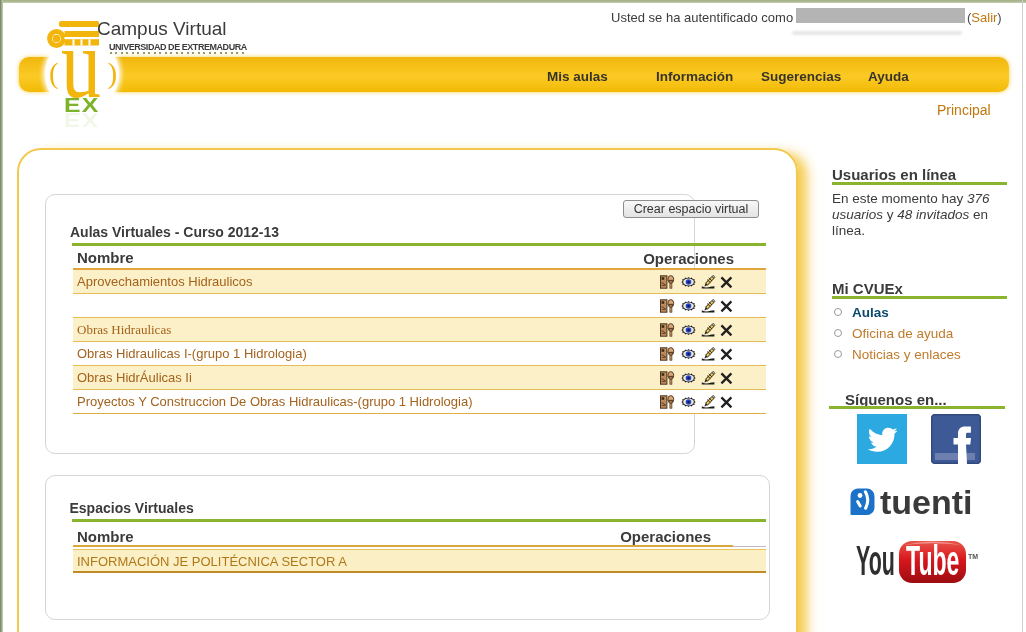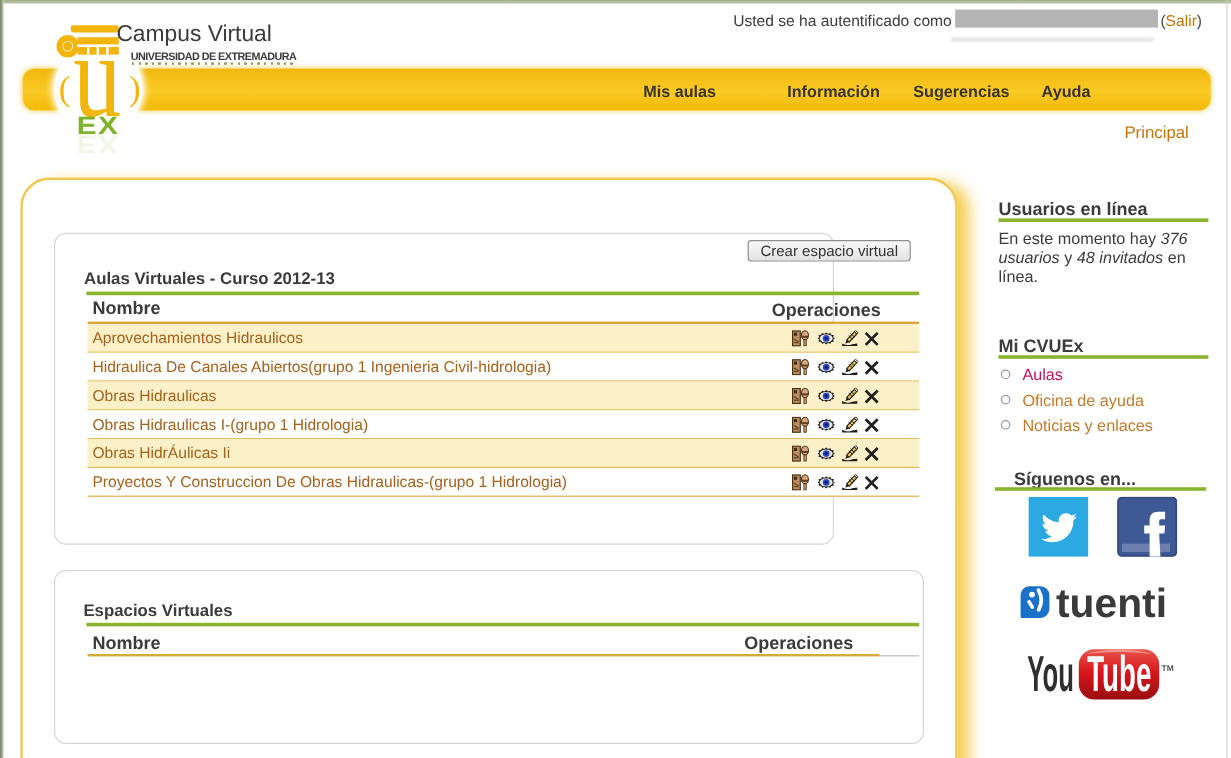--- a/index.html
+++ b/index.html
@@ -15,21 +15,21 @@
 <div class="abs" style="left:0;top:0;width:1026px;height:3px;background:linear-gradient(#9fae85,#c2ccab)"></div>
 <div class="abs" style="left:0;top:0;width:3px;height:632px;background:linear-gradient(90deg,#70805a,#c9d2b8)"></div>
 <div class="abs" style="left:1022px;top:0;width:1px;height:632px;background:#cfcfcf"></div>
 
 <div class="abs" style="left:611px;top:9.5px;font-size:13px;color:#3c3c3c">Usted se ha autentificado como</div>
 <div class="abs" style="left:796px;top:8px;width:169px;height:15px;background:#b4b4b4"></div>
 <div class="abs" style="left:792px;top:31px;width:170px;height:4px;background:rgba(170,170,170,.28);border-radius:2px;filter:blur(1px)"></div>
 <div class="abs" style="left:967px;top:9.5px;font-size:13px;color:#434b57">(<span style="color:#c0760d">Salir</span>)</div>
 
 <div class="abs" style="left:19px;top:57px;width:990px;height:35px;border-radius:10px;background:linear-gradient(#f0b70d,#fbca25 55%,#f2ba06);box-shadow:0 0 4px rgba(243,195,35,.8)"></div>
-<span class="navitem" style="left:536px">Mis aulas</span>
+<span class="navitem" style="left:547px">Mis aulas</span>
 <span class="navitem" style="left:656px">Información</span>
 <span class="navitem" style="left:761px">Sugerencias</span>
 <span class="navitem" style="left:868px">Ayuda</span>
 
 <div class="abs" style="left:45px;top:37px;width:74px;height:74px;border-radius:50%;background:#fff;box-shadow:0 0 5px 2px #ffffff"></div>
 
 <svg class="abs" style="left:40px;top:16px" width="86" height="124" viewBox="0 0 86 124">
   <rect x="19" y="5" width="40" height="6" rx="2" fill="#f2b50b"></rect>
   <circle cx="16.5" cy="22.5" r="6.9" fill="none" stroke="#f2b50b" stroke-width="5"></circle>
   <circle cx="16.5" cy="22.5" r="3.8" fill="#f2b50b"></circle>
@@ -82,21 +82,20 @@
 <path d="M4.6,8.2 L11,1.4 L13,3.3 L6.6,10.1 Z" fill="#f0c44c" stroke="#1c1c1c" stroke-width="0.9"></path>
 <path d="M6.2,4.6 L9.4,7.6 M7.8,2.9 L11,5.9" stroke="#1c1c1c" stroke-width="0.8"></path>
 <path d="M4.6,8.2 L6.6,10.1 L3.4,11.4 Z" fill="#1c1c1c"></path>
 <path d="M11,1.4 L12,0.4 L14,2.3 L13,3.3 Z" fill="#f7f3e6" stroke="#1c1c1c" stroke-width="0.8"></path>
 </svg>
         <svg width="13" height="13" viewBox="0 0 13 13" style="position:absolute;left:647px;top:6px">
 <path d="M1.4,1.4 L11.4,11.4 M11.4,1.4 L1.4,11.4" stroke="#202020" stroke-width="2.3"></path>
 </svg>
       </div>
 <div style="position:relative;width:693px;height:24px;background:#fff;border-bottom:1px solid #e5bd55;">
-        <span class="rowlink" style="position:absolute;left:4px;top:4px;">Hidraulica De Canales Abiertos(grupo 1 Ingenieria Civil-hidrologia)</span>
         <svg width="15" height="14" viewBox="0 0 15 14" style="position:absolute;left:587px;top:5px">
 <rect x="0.5" y="0.8" width="6.4" height="12.4" fill="#bc8c60" stroke="#4a3319" stroke-width="1"></rect>
 <rect x="1.6" y="2.2" width="2.6" height="2.6" fill="#3f2c16"></rect>
 <path d="M1.6,7.5 l4,2.5 M1.6,10.5 h4" stroke="#6b4a2f" stroke-width="1.2"></path>
 <ellipse cx="10.8" cy="4.4" rx="2.9" ry="3.8" fill="#dba77a" stroke="#4a3319" stroke-width="0.9"></ellipse>
 <rect x="8.2" y="4.8" width="5.4" height="1.7" fill="#5d3f26"></rect>
 <rect x="9.9" y="8.2" width="2" height="5" fill="#c89a6b" stroke="#4a3319" stroke-width="0.7"></rect>
 </svg>
         <svg width="15" height="12" viewBox="0 0 15 12" style="position:absolute;left:608px;top:6px">
 <path d="M7.5,1 L9,2.2 L11,1.6 L11.6,3 L14,3.4 L13.2,5 L14.8,6 L13.2,7 L14,8.6 L11.6,9 L11,10.4 L9,9.8 L7.5,11 L6,9.8 L4,10.4 L3.4,9 L1,8.6 L1.8,7 L0.2,6 L1.8,5 L1,3.4 L3.4,3 L4,1.6 L6,2.2 Z" fill="#1c1c1c"></path>
@@ -109,21 +108,21 @@
 <path d="M4.6,8.2 L11,1.4 L13,3.3 L6.6,10.1 Z" fill="#f0c44c" stroke="#1c1c1c" stroke-width="0.9"></path>
 <path d="M6.2,4.6 L9.4,7.6 M7.8,2.9 L11,5.9" stroke="#1c1c1c" stroke-width="0.8"></path>
 <path d="M4.6,8.2 L6.6,10.1 L3.4,11.4 Z" fill="#1c1c1c"></path>
 <path d="M11,1.4 L12,0.4 L14,2.3 L13,3.3 Z" fill="#f7f3e6" stroke="#1c1c1c" stroke-width="0.8"></path>
 </svg>
         <svg width="13" height="13" viewBox="0 0 13 13" style="position:absolute;left:647px;top:6px">
 <path d="M1.4,1.4 L11.4,11.4 M11.4,1.4 L1.4,11.4" stroke="#202020" stroke-width="2.3"></path>
 </svg>
       </div>
 <div style="position:relative;width:693px;height:24px;background:#fbf0c7;border-bottom:1px solid #e5bd55;">
-        <span class="rowlink" style="position:absolute;left:4px;top:4px;">Obras Hidraulicas</span>
+        <span class="rowlink" style="position:absolute;left:4px;top:4px;font-family:Liberation Serif, serif;">Obras Hidraulicas</span>
         <svg width="15" height="14" viewBox="0 0 15 14" style="position:absolute;left:587px;top:5px">
 <rect x="0.5" y="0.8" width="6.4" height="12.4" fill="#bc8c60" stroke="#4a3319" stroke-width="1"></rect>
 <rect x="1.6" y="2.2" width="2.6" height="2.6" fill="#3f2c16"></rect>
 <path d="M1.6,7.5 l4,2.5 M1.6,10.5 h4" stroke="#6b4a2f" stroke-width="1.2"></path>
 <ellipse cx="10.8" cy="4.4" rx="2.9" ry="3.8" fill="#dba77a" stroke="#4a3319" stroke-width="0.9"></ellipse>
 <rect x="8.2" y="4.8" width="5.4" height="1.7" fill="#5d3f26"></rect>
 <rect x="9.9" y="8.2" width="2" height="5" fill="#c89a6b" stroke="#4a3319" stroke-width="0.7"></rect>
 </svg>
         <svg width="15" height="12" viewBox="0 0 15 12" style="position:absolute;left:608px;top:6px">
 <path d="M7.5,1 L9,2.2 L11,1.6 L11.6,3 L14,3.4 L13.2,5 L14.8,6 L13.2,7 L14,8.6 L11.6,9 L11,10.4 L9,9.8 L7.5,11 L6,9.8 L4,10.4 L3.4,9 L1,8.6 L1.8,7 L0.2,6 L1.8,5 L1,3.4 L3.4,3 L4,1.6 L6,2.2 Z" fill="#1c1c1c"></path>
@@ -226,30 +225,33 @@
   </div>
 </div>
 
 <div class="abs" style="left:45px;top:475px;width:725px;height:145px;border:1px solid #d5d5d5;border-radius:10px;background:#fff;">
   <div class="abs" style="left:23.5px;top:23.5px;font-size:14px;font-weight:bold;color:#3b3b3b;">Espacios Virtuales</div>
   <div class="abs sbline" style="left:26px;top:43px;width:694px;height:3px;"></div>
   <div class="abs hdr" style="left:31px;top:52px;">Nombre</div>
   <div class="abs hdr" style="left:512px;top:52px;width:153px;text-align:right;">Operaciones</div>
   <div class="abs" style="left:27px;top:69px;width:660px;height:2px;background:#d9a83c;"></div>
   <div class="abs" style="left:687px;top:70px;width:33px;height:1px;background:#bbbbbb;"></div>
+  <div class="abs" style="left:27px;top:73px;width:693px;height:24px;background:#fbefc5;border-top:1px solid #e8c55a;border-bottom:2px solid #c08a26;">
+    <span class="rowlink" style="position:absolute;left:4px;top:4px;color:#b07818;">INFORMACIÓN JE POLITÉCNICA SECTOR A</span>
+  </div>
 </div>
 
 <div class="abs sbh" style="left:832px;top:166px;">Usuarios en línea</div>
 <div class="abs sbline" style="left:832px;top:182px;width:175px;"></div>
 <div class="abs" style="left:832px;top:191px;width:178px;font-size:13.5px;color:#3b3b3b;line-height:16px;">En este momento hay <i>376 usuarios</i> y <i>48 invitados</i> en línea.</div>
 
 <div class="abs sbh" style="left:832px;top:280px;">Mi CVUEx</div>
 <div class="abs sbline" style="left:832px;top:296px;width:175px;"></div>
 <div class="abs" style="left:834px;top:308px;width:8px;height:8px;border:1px solid #999;border-radius:50%;"></div>
-<div class="abs" style="left:852px;top:305px;font-size:13.5px;color:#be185d;">Aulas</div>
+<div class="abs" style="left:852px;top:305px;font-size:13.5px;color:#0c4a6e;font-weight:bold;">Aulas</div>
 <div class="abs" style="left:834px;top:329px;width:8px;height:8px;border:1px solid #999;border-radius:50%;"></div>
 <div class="abs" style="left:852px;top:326px;font-size:13.5px;color:#c17a2b;">Oficina de ayuda</div>
 <div class="abs" style="left:834px;top:350px;width:8px;height:8px;border:1px solid #999;border-radius:50%;"></div>
 <div class="abs" style="left:852px;top:347px;font-size:13.5px;color:#c17a2b;">Noticias y enlaces</div>
 
 <div class="abs sbh" style="left:829px;top:391px;margin-left:16px;">Síguenos en...</div>
 <div class="abs sbline" style="left:829px;top:406px;width:176px;"></div>
 
 <svg class="abs" style="left:857px;top:414px" width="50" height="50" viewBox="0 0 50 50">
   <rect width="50" height="50" fill="#2ca9e1"></rect>

